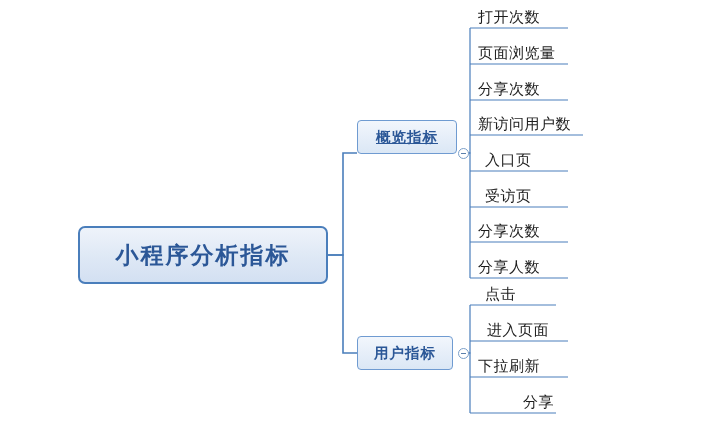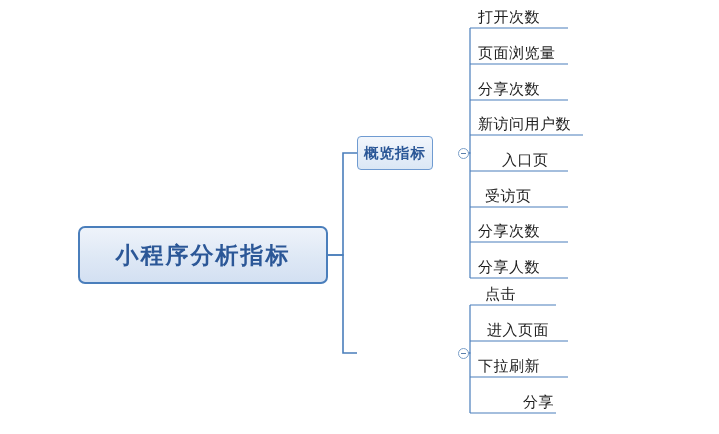--- a/index.html
+++ b/index.html
@@ -57,23 +57,24 @@
     display: flex;
     align-items: center;
     justify-content: center;
     color: #2b5797;
     font-size: 14.5px;
     font-weight: bold;
     letter-spacing: 1px;
   }
   #branch-0 {
     left: 357px;
-    top: 136px;
-    width: 76px;
+    top: 120px;
+    width: 100px;
     height: 34px;
+    text-decoration: underline;
   }
   #branch-1 {
     left: 357px;
     top: 336px;
     width: 96px;
     height: 34px;
   }
 
   
   .collapse-handle {
@@ -138,27 +139,30 @@
 
   <div class="root-node">
     <span>小程序分析指标</span>
   </div>
 
   <div class="branch-node" id="branch-0">
     <span>概览指标</span>
   </div>
   <div class="collapse-handle" style="left:458px; top:147.5px;"></div>
 
+  <div class="branch-node" id="branch-1">
+    <span>用户指标</span>
+  </div>
   <div class="collapse-handle" style="left:458px; top:347.5px;"></div>
 
   <div class="leaf" style="left:478px; top:8px;">打开次数</div>
   <div class="leaf" style="left:478px; top:44px;">页面浏览量</div>
   <div class="leaf" style="left:478px; top:80px;">分享次数</div>
   <div class="leaf" style="left:478px; top:115px;">新访问用户数</div>
-  <div class="leaf" style="left:502px; top:151px;">入口页</div>
+  <div class="leaf" style="left:485px; top:151px;">入口页</div>
   <div class="leaf" style="left:485px; top:187px;">受访页</div>
   <div class="leaf" style="left:478px; top:222px;">分享次数</div>
   <div class="leaf" style="left:478px; top:258px;">分享人数</div>
 
   <div class="leaf" style="left:485px; top:285px;">点击</div>
   <div class="leaf" style="left:487px; top:321px;">进入页面</div>
   <div class="leaf" style="left:478px; top:357px;">下拉刷新</div>
   <div class="leaf" style="left:485px; top:393px;margin-left:38px;">分享</div>
 
 </div>

